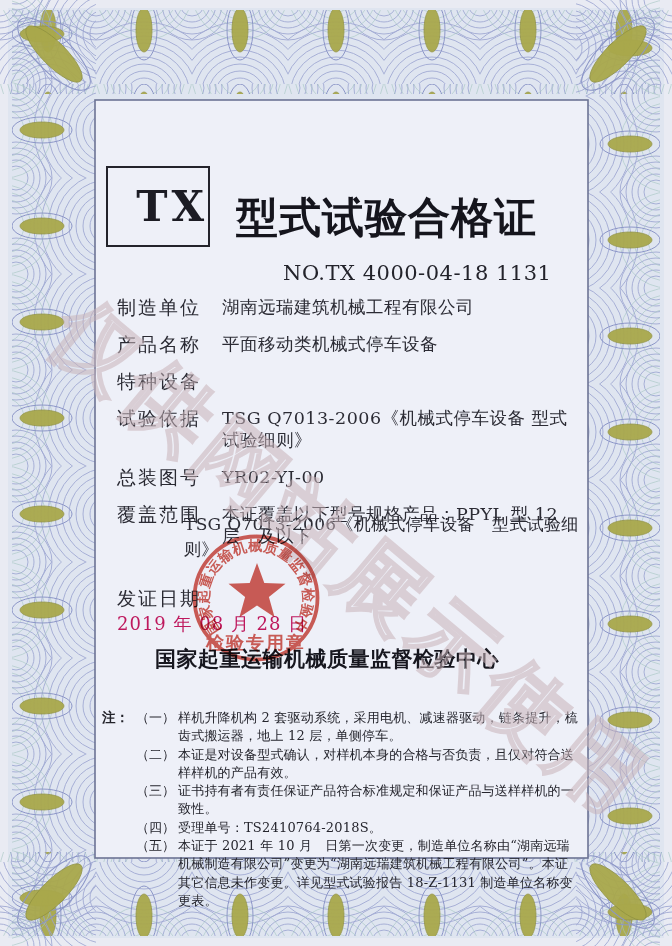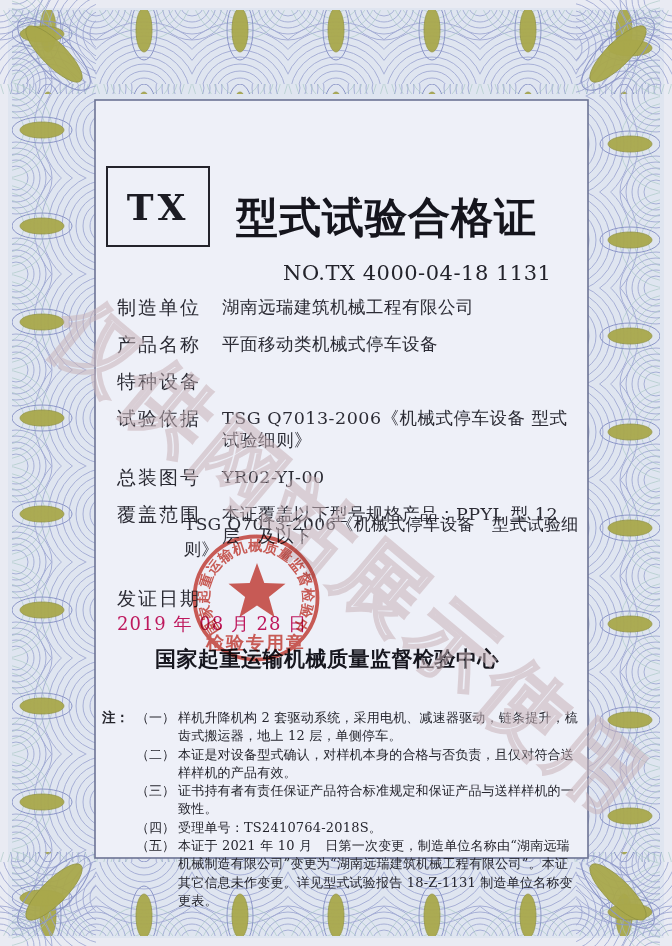--- a/index.html
+++ b/index.html
@@ -8,22 +8,22 @@
     background:#e9ebf3; overflow:hidden;
     font-family:"DejaVu Serif","Liberation Serif",serif;
     color:#26262e;
   }
   .layer { position:absolute; left:0; top:0; }
   .content { position:absolute; inset:0; z-index:2; }
   .overlay { pointer-events:none; }
 
   .tx-box {
     position:absolute; left:106px; top:166px; width:100px; height:77px;
-    border:2px solid #23232b; display:flex; align-items:center; justify-content:center;
-    font-size:36px; font-weight:bold; letter-spacing:4px; color:#1c1c24;
+    border:2px solid #23232b; display:flex; align-items:center; justify-content:flex-end;
+    font-size:42px; font-weight:bold; letter-spacing:4px; color:#1c1c24;
     background:transparent;
   }
   .subtitle {
     position:absolute; left:287px; top:162px;
     font-size:25px; letter-spacing:16px; white-space:nowrap; color:#1d1d26;
   }
   .main-title {
     position:absolute; left:236px; top:190px;
     font-size:42px; font-weight:bold; letter-spacing:1px; white-space:nowrap; color:#15151d;
   }

